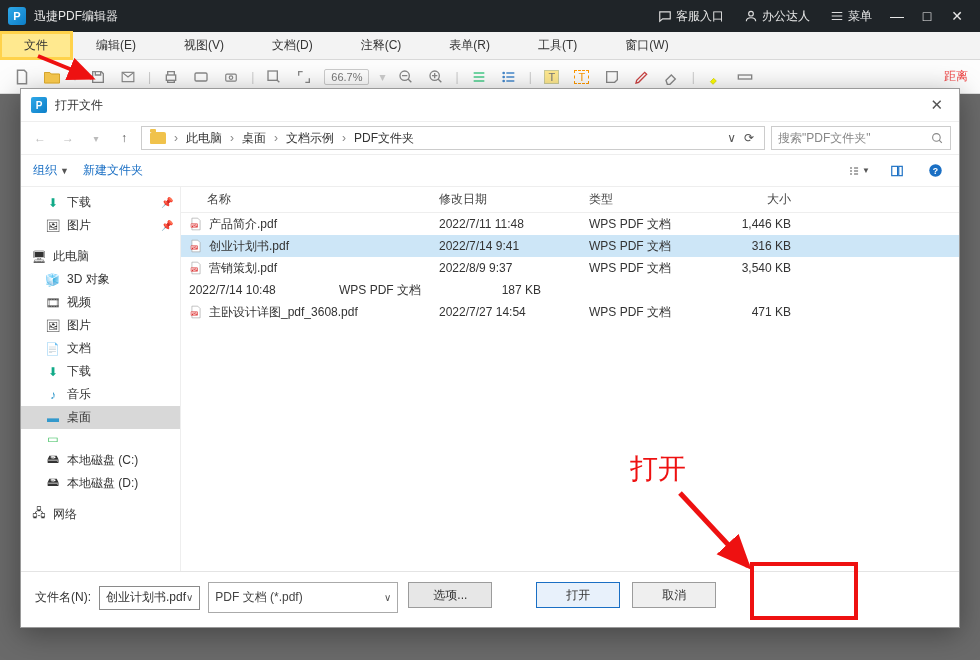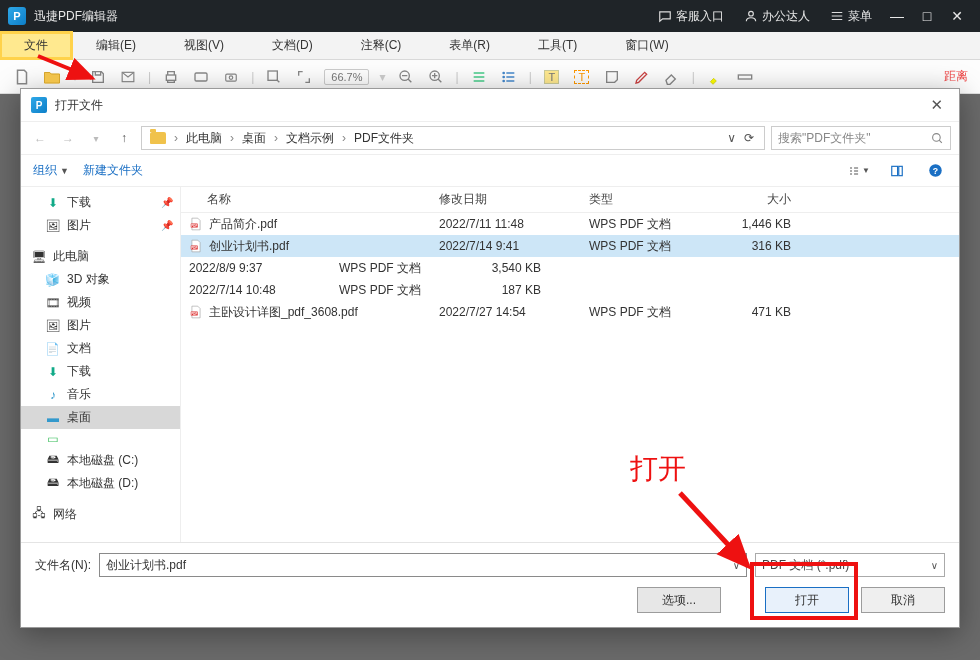--- a/index.html
+++ b/index.html
@@ -66,25 +66,25 @@
   .col.date { flex:0 0 150px; }
   .col.type { flex:0 0 130px; }
   .col.size { flex:0 0 100px; text-align:right; padding-right:20px; }
   .file-rows { flex:1; overflow:auto; }
   .file-row { height:22px; display:flex; align-items:center; cursor:pointer; }
   .file-row.selected { background:#cde6f7; }
   .file-row .col.name { display:flex; align-items:center; gap:6px; padding-left:8px; }
   .pdf-ic { width:14px; height:14px; display:inline-flex; align-items:center; justify-content:center; }
   .pdf-ic svg { display:block; }
 
-  .dlg-footer { border-top:1px solid #e4e4e4; padding:10px 14px 14px; display:flex; flex-direction:column; gap:10px; position:relative; }
+  .dlg-footer { border-top:1px solid #e4e4e4; padding:10px 14px 14px; display:flex; gap:10px; position:relative; }
   .fn-row { display:flex; align-items:center; gap:8px; }
   .fn-row label { white-space:nowrap; }
   .fn-input { flex:1; height:24px; border:1px solid #8a8a8a; padding:0 6px; display:flex; align-items:center; justify-content:space-between; background:#fff; }
-  .type-select { width:190px; height:24px; border:1px solid #aaa; display:flex; align-items:center; justify-content:space-between; padding:0 6px; color:#444; background:#fff; }
+  .type-select { width:190px; height:31px; border:1px solid #aaa; display:flex; align-items:center; justify-content:space-between; padding:0 6px; color:#444; background:#fff; }
   .btn-row { display:flex; justify-content:flex-end; gap:12px; }
   .btn { min-width:84px; height:26px; border:1px solid #9c9c9c; background:#efefef; display:flex; align-items:center; justify-content:center; cursor:pointer; }
   .btn.option { background:#e7e7e7; }
   .btn.open { border:1.5px solid #1a6fc4; background:#e8f1fb; position:relative; }
 
   
   .red-arrow { position:absolute; pointer-events:none; z-index:30; }
   .red-box { position:absolute; border:4px solid #e11; pointer-events:none; z-index:31; }
   .anno-text { position:absolute; color:#e11; font-size:28px; font-weight:500; pointer-events:none; z-index:31; }
 </style>
@@ -418,20 +418,30 @@
                   <text x="9" y="16.5" text-anchor="middle" fill="#fff" font-size="5" font-weight="bold">PDF</text>
                 </svg>
               </span>
               <span>创业计划书.pdf</span>
             </div>
             <div class="col date">2022/7/14 9:41</div>
             <div class="col type">WPS PDF 文档</div>
             <div class="col size">316 KB</div>
           </div>
           <div class="file-row">
+            <div class="col name">
+              <span class="pdf-ic">
+                <svg width="14" height="14" viewBox="0 0 24 24">
+                  <path fill="#fff" stroke="#999" d="M5 2h10l4 4v16H5z"></path>
+                  <rect x="3" y="11" width="12" height="7" rx="1" fill="#d33"></rect>
+                  <text x="9" y="16.5" text-anchor="middle" fill="#fff" font-size="5" font-weight="bold">PDF</text>
+                </svg>
+              </span>
+              <span>营销策划.pdf</span>
+            </div>
             <div class="col date">2022/8/9 9:37</div>
             <div class="col type">WPS PDF 文档</div>
             <div class="col size">3,540 KB</div>
           </div>
           <div class="file-row">
             <div class="col date">2022/7/14 10:48</div>
             <div class="col type">WPS PDF 文档</div>
             <div class="col size">187 KB</div>
           </div>
           <div class="file-row">

